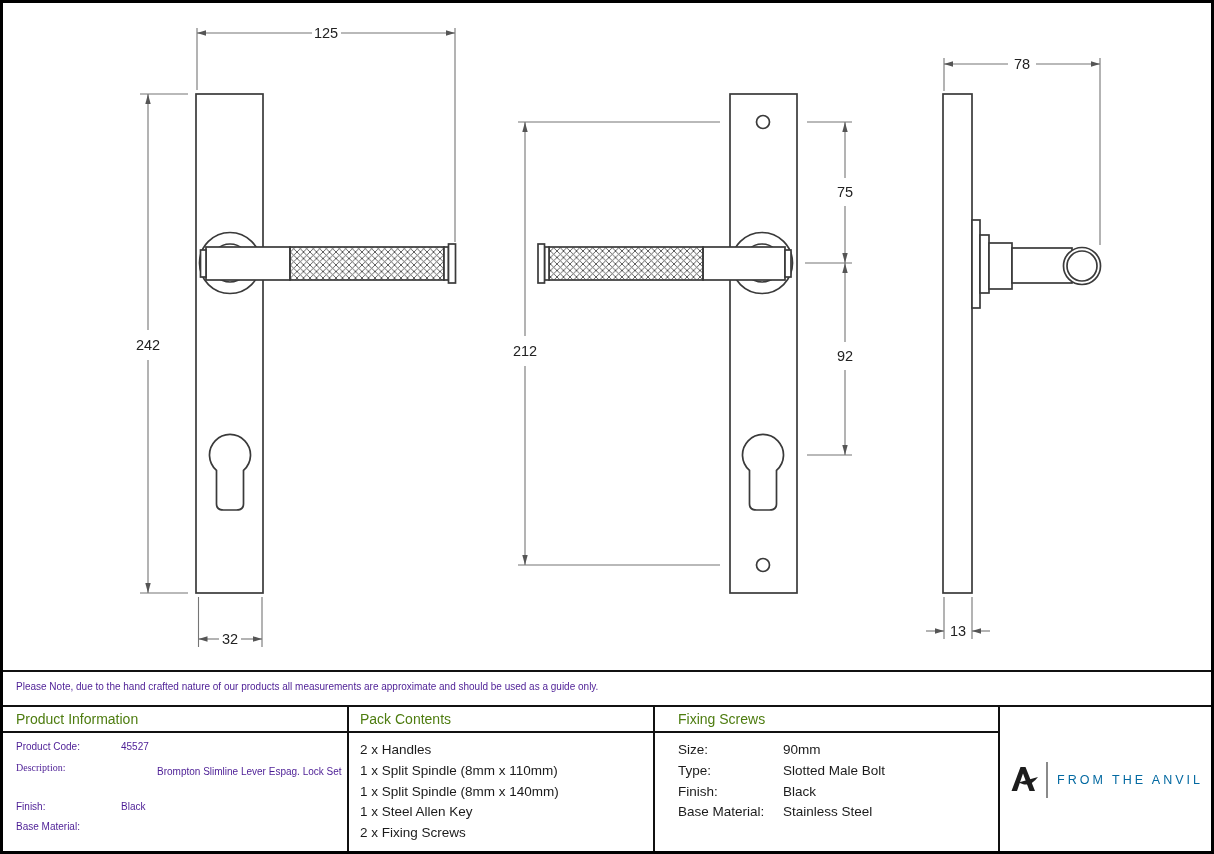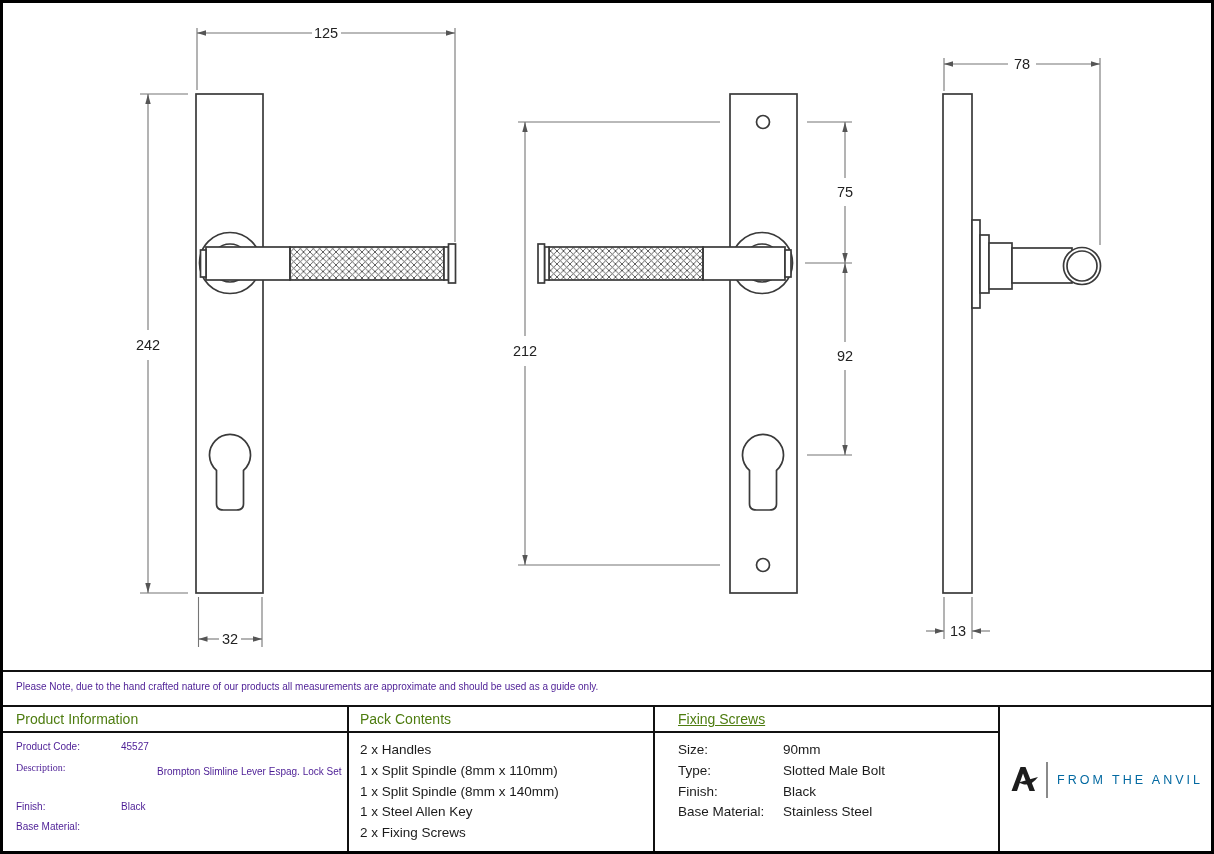--- a/index.html
+++ b/index.html
@@ -172,21 +172,21 @@
 <div class="txt" style="left:16px;top:681px;">Please Note, due to the hand crafted nature of our products all measurements are approximate and should be used as a guide only.</div>
 <div class="hline" style="left:0;top:705px;width:1214px;"></div>
 
 <div class="hline" style="left:0;top:731px;width:998px;"></div>
 <div class="vline" style="left:347px;top:705px;height:146px;"></div>
 <div class="vline" style="left:653px;top:705px;height:146px;"></div>
 <div class="vline" style="left:998px;top:705px;height:146px;"></div>
 
 <div class="txt hdr" style="left:16px;top:711px;">Product Information</div>
 <div class="txt hdr" style="left:360px;top:711px;">Pack Contents</div>
-<div class="txt hdr" style="left:678px;top:711px;text-decoration:underline;">Fixing Screws</div>
+<div class="txt hdr" style="left:678px;top:711px;">Fixing Screws</div>
 
 <div class="txt" style="left:16px;top:741px;">Product Code:</div>
 <div class="txt" style="left:121px;top:741px;">45527</div>
 <div class="txt" style="left:16px;top:762px;font-family:Liberation Serif, serif;">Description:</div>
 <div class="txt wrapval" style="left:121px;top:762px;width:210px;white-space:normal;margin-left:36px;">Brompton Slimline Lever Espag. Lock Set</div>
 <div class="txt" style="left:16px;top:801px;">Finish:</div>
 <div class="txt" style="left:121px;top:801px;">Black</div>
 <div class="txt" style="left:16px;top:821px;">Base Material:</div>
 <div class="txt" style="left:121px;top:861px;">Mild Steel</div>
 

